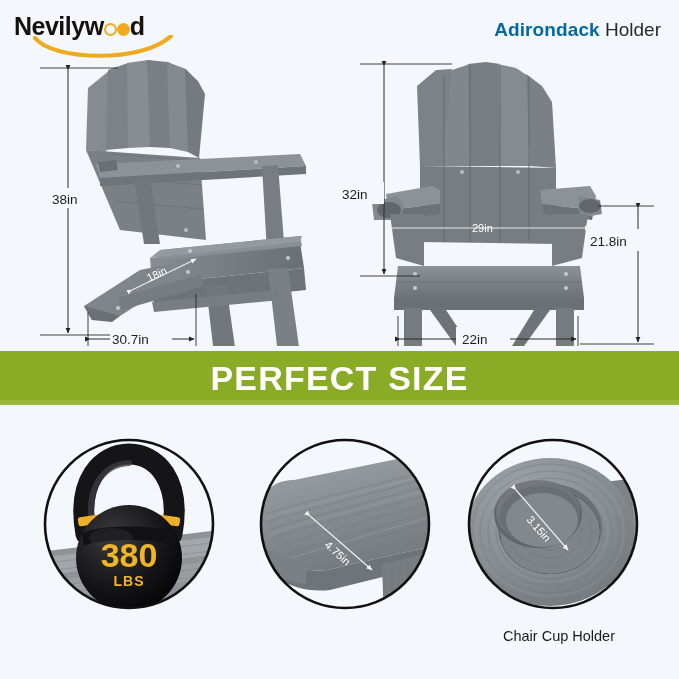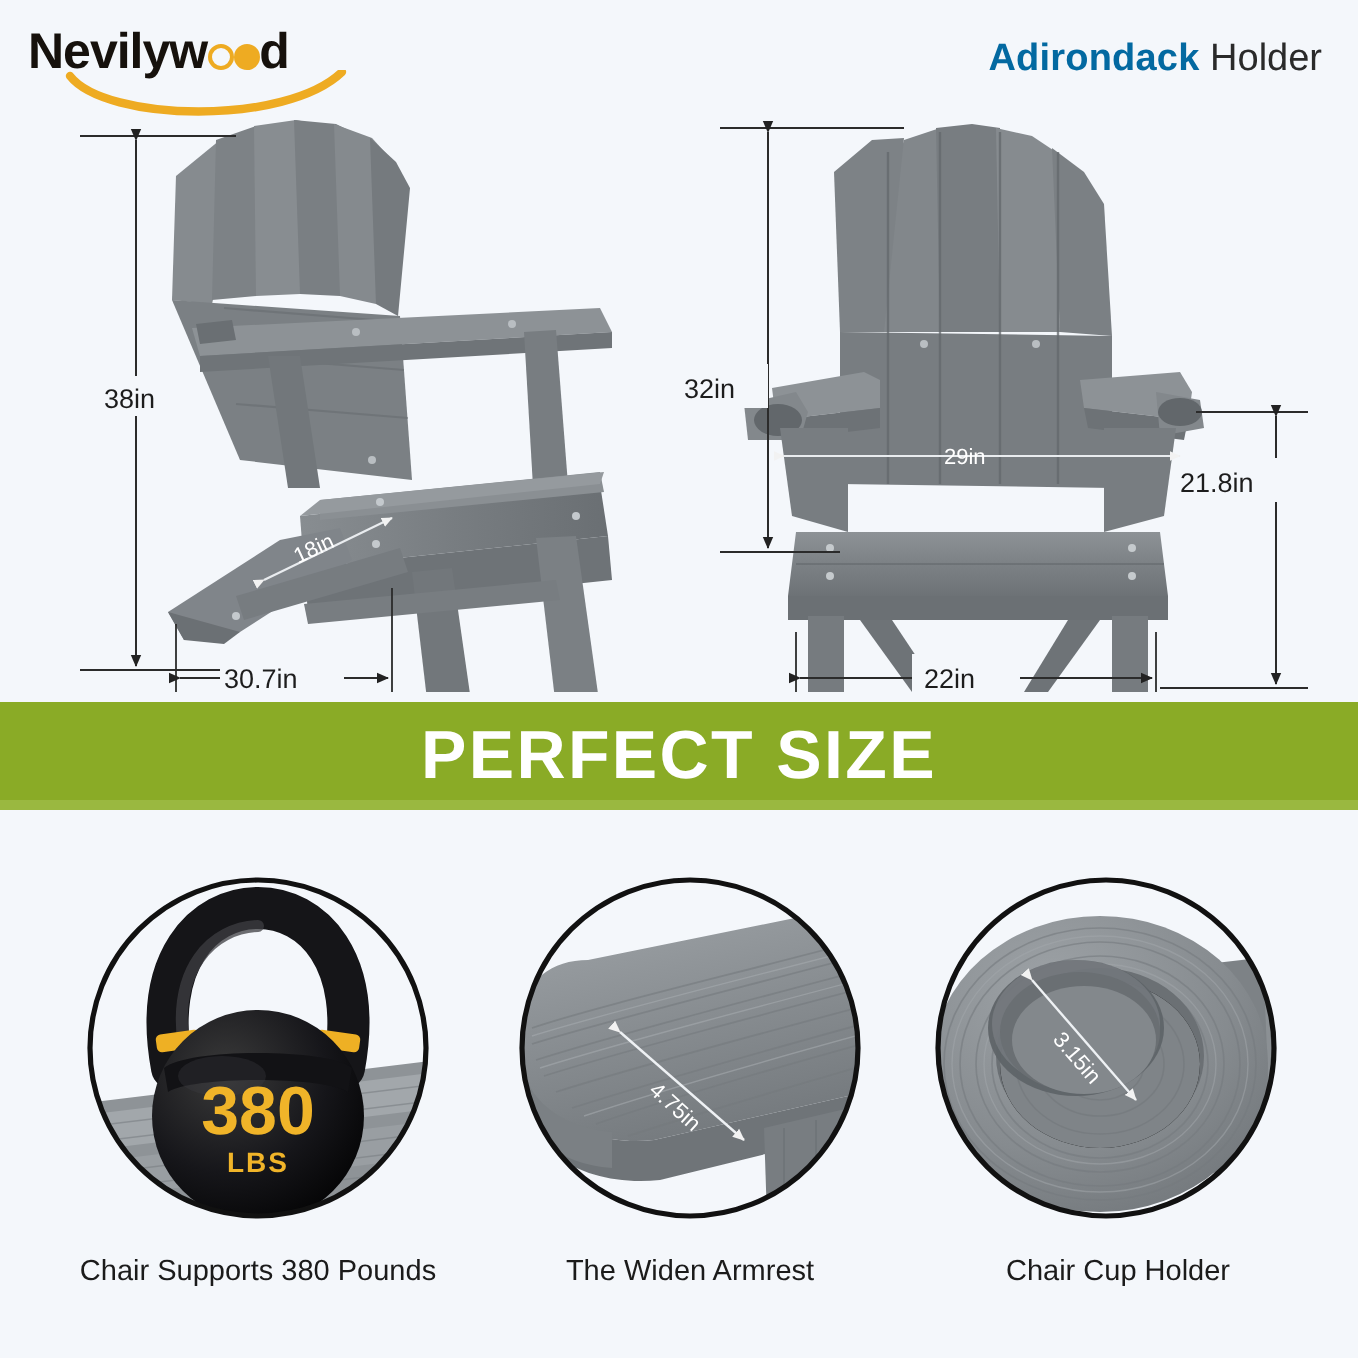--- a/index.html
+++ b/index.html
@@ -309,21 +309,20 @@
 
           <circle cx="113" cy="130" r="53" fill="url(#kbg)"></circle>
           <path d="M66 106 C 78 96, 148 96, 160 106 L 158 118 C 146 110, 80 110, 68 118 z" fill="#121215"></path>
           <ellipse cx="95" cy="110" rx="22" ry="10" fill="#3c3c42" opacity="0.35"></ellipse>
 
           <text x="113" y="139" text-anchor="middle" font-family="'Liberation Sans','DejaVu Sans',sans-serif" font-size="34" font-weight="700" fill="#f0b429">380</text>
           <text x="113" y="158" text-anchor="middle" font-family="'Liberation Sans','DejaVu Sans',sans-serif" font-size="14" font-weight="700" fill="#f0b429" letter-spacing="1">LBS</text>
         </g>
         <circle cx="113" cy="96" r="84" fill="none" stroke="#111111" stroke-width="2.6"></circle>
       </svg>
-      <div class="feature-caption">Chair Supports 380 Pounds</div>
     </div>
 
     <div class="feature f2">
       <svg class="feature-art" viewBox="0 0 226 196">
         <defs>
           <clipPath id="c2">
               <circle cx="113" cy="96" r="84"></circle>
             </clipPath>
           <linearGradient id="armg" x1="0" y1="0" x2="0.4" y2="1">
             <stop offset="0" stop-color="#9fa4a8"></stop>
@@ -363,21 +362,20 @@
           </g>
           <circle cx="200" cy="150" r="2.4" fill="#b5babe"></circle>
 
           <g stroke="#eef1f4" stroke-width="1.2" fill="none">
             <line x1="78" y1="88" x2="140" y2="142" marker-start="url(#ahs)" marker-end="url(#ahs)"></line>
           </g>
           <text x="92" y="118" transform="rotate(42 92 118)" font-family="'Liberation Sans','DejaVu Sans',sans-serif" font-size="11" fill="#ffffff">4.75in</text>
         </g>
         <circle cx="113" cy="96" r="84" fill="none" stroke="#111111" stroke-width="2.6"></circle>
       </svg>
-      <div class="feature-caption">The Widen Armrest</div>
     </div>
 
     <div class="feature f3">
       <svg class="feature-art" viewBox="0 0 226 196">
         <defs>
           <clipPath id="c3">
               <circle cx="107" cy="96" r="84"></circle>
             </clipPath>
           <radialGradient id="ringg" cx="0.35" cy="0.25" r="0.9">
             <stop offset="0" stop-color="#9da2a6"></stop>

